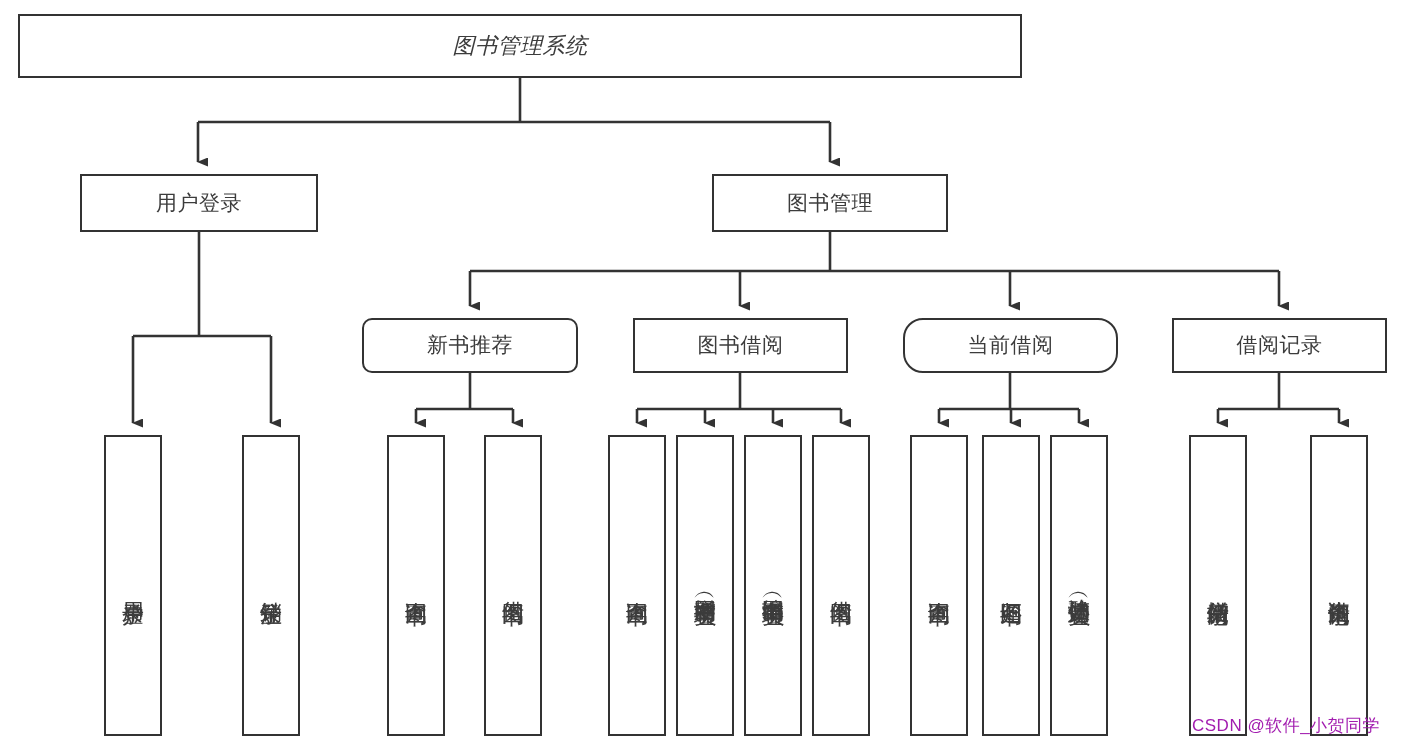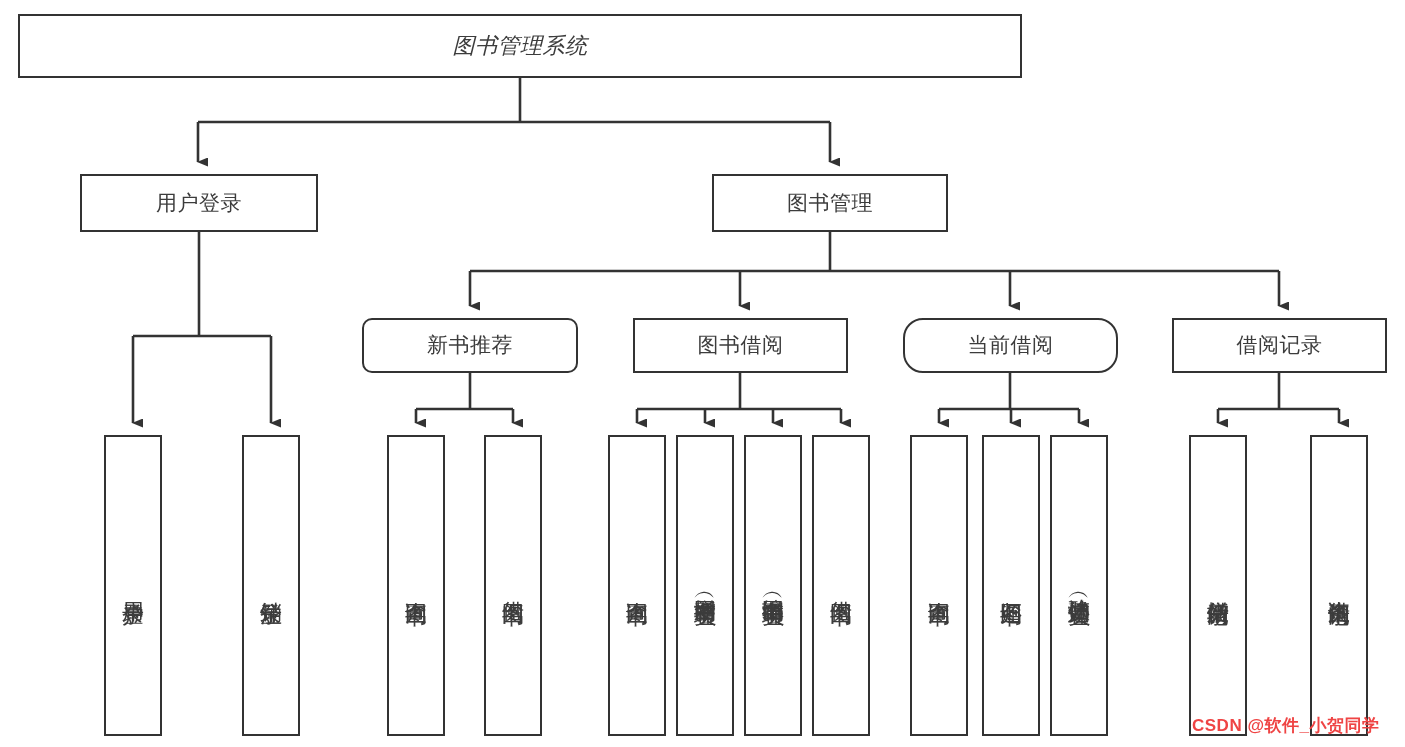--- a/index.html
+++ b/index.html
@@ -52,25 +52,24 @@
     text-orientation: upright;
     display: block;
     white-space: nowrap;
   }
   .node.root {
     border-width: 2px;
     font-size: 22px;
   }
   .watermark {
     position: absolute;
-    color: #ef4444;
+    color: #a21caf;
     font-size: 17px;
     white-space: nowrap;
     letter-spacing: 0.5px;
-    font-weight: bold;
   }
 </style>
 </head>
 <body>
 
 <div id="canvas">
 
   <svg class="edges" viewBox="0 0 1405 747">
     <defs>
       <marker id="arrow" markerWidth="9" markerHeight="11" refX="4.5" refY="10" orient="auto" markerUnits="userSpaceOnUse">

